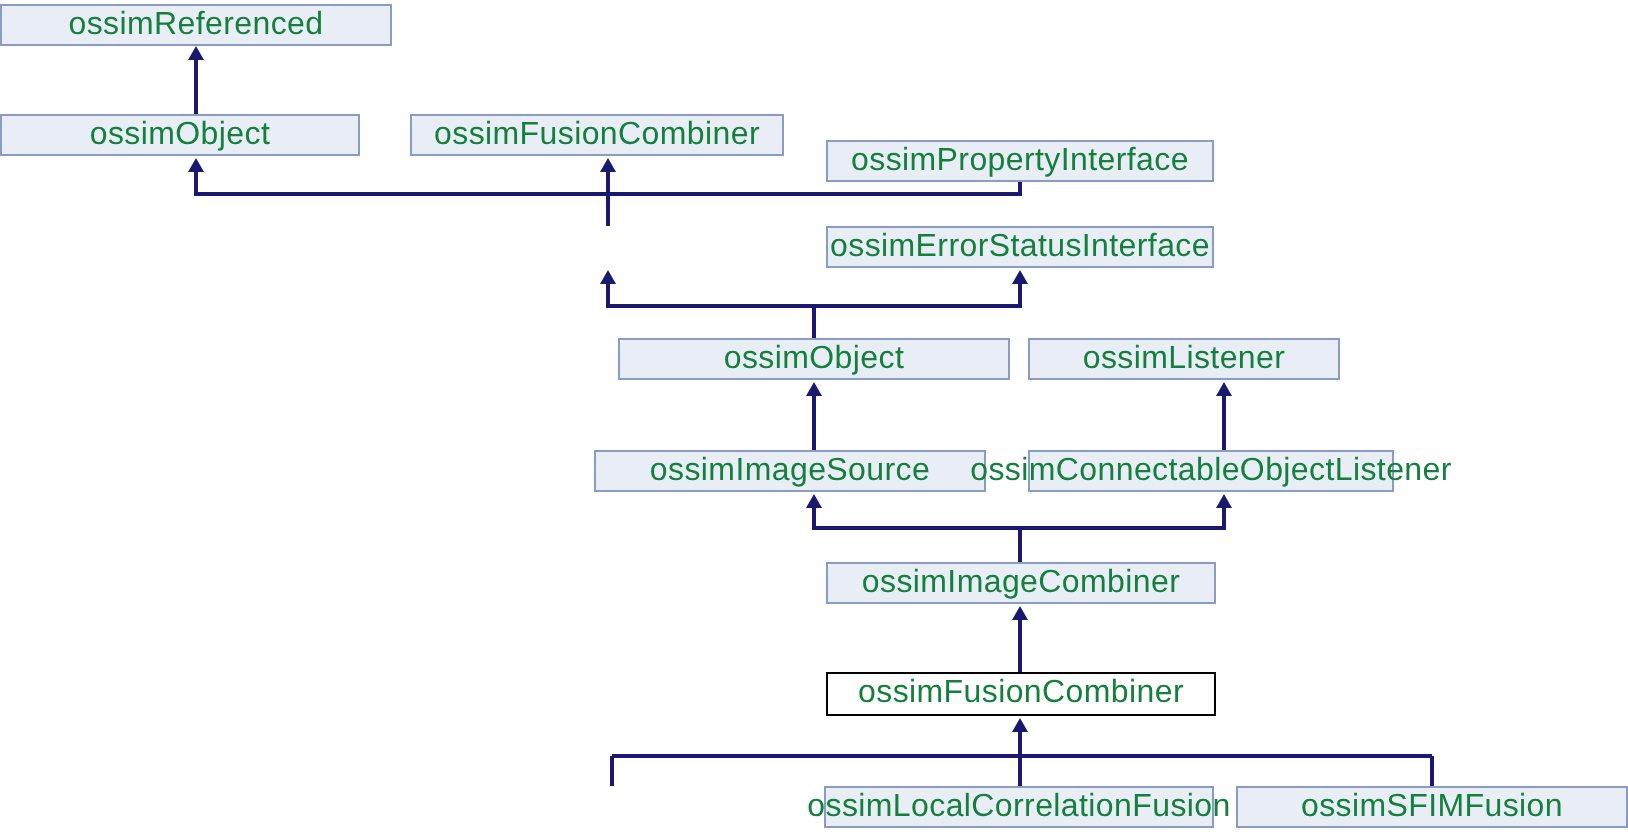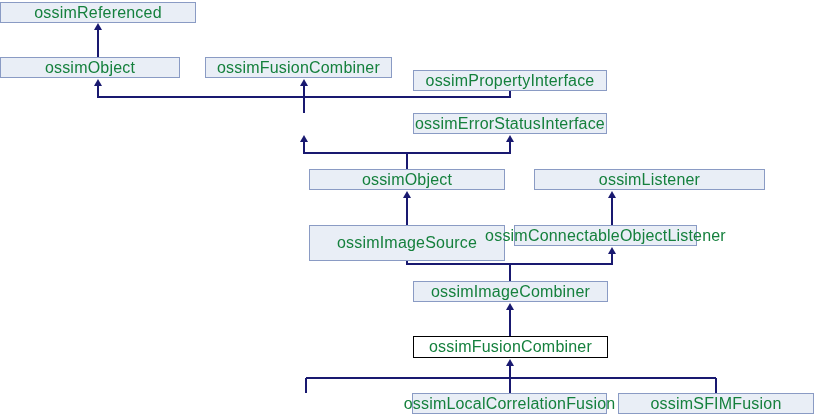--- a/index.html
+++ b/index.html
@@ -103,23 +103,23 @@
 
   <div class="node" style="left:205px; top:57px;  width:187px; height:21px">ossimFusionCombiner</div>
 
   <div class="node" style="left:413px; top:70px;  width:194px; height:21px">ossimPropertyInterface</div>
 
 
   <div class="node" style="left:413px; top:113px; width:194px; height:21px">ossimErrorStatusInterface</div>
 
   <div class="node" style="left:309px; top:169px; width:196px; height:21px">ossimObject</div>
 
-  <div class="node" style="left:534px; top:169px; width:231px; height:21px">ossimListener</div>
+  <div class="node" style="left:514px; top:169px; width:156px; height:21px">ossimListener</div>
 
-  <div class="node" style="left:309px; top:225px; width:196px; height:36px">ossimImageSource</div>
+  <div class="node" style="left:297px; top:225px; width:196px; height:21px">ossimImageSource</div>
 
   <div class="node" style="left:514px; top:225px; width:183px; height:21px">ossimConnectableObjectListener</div>
 
   <div class="node" style="left:413px; top:281px; width:195px; height:21px">ossimImageCombiner</div>
 
   <div class="node current" style="left:413px; top:336px; width:195px; height:22px">ossimFusionCombiner</div>
 
 
   <div class="node" style="left:618px; top:393px; width:196px; height:21px">ossimSFIMFusion</div>
 

